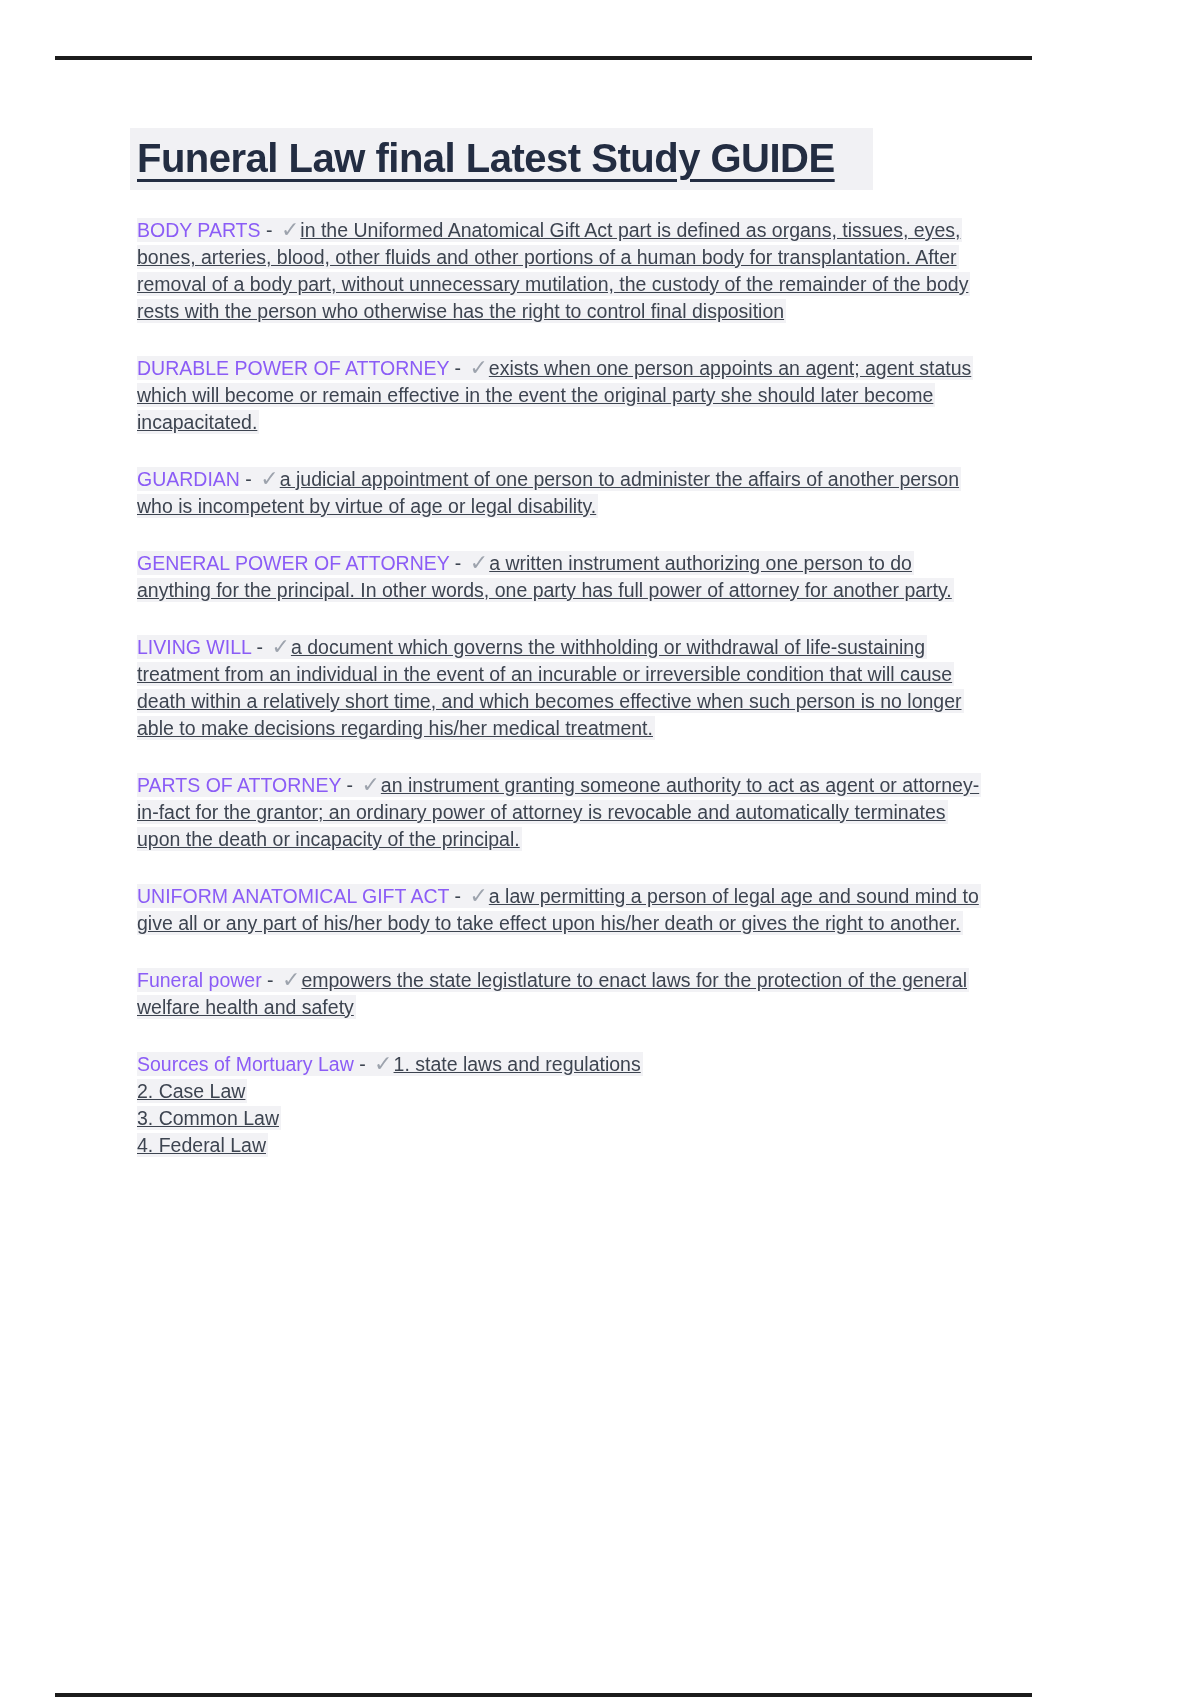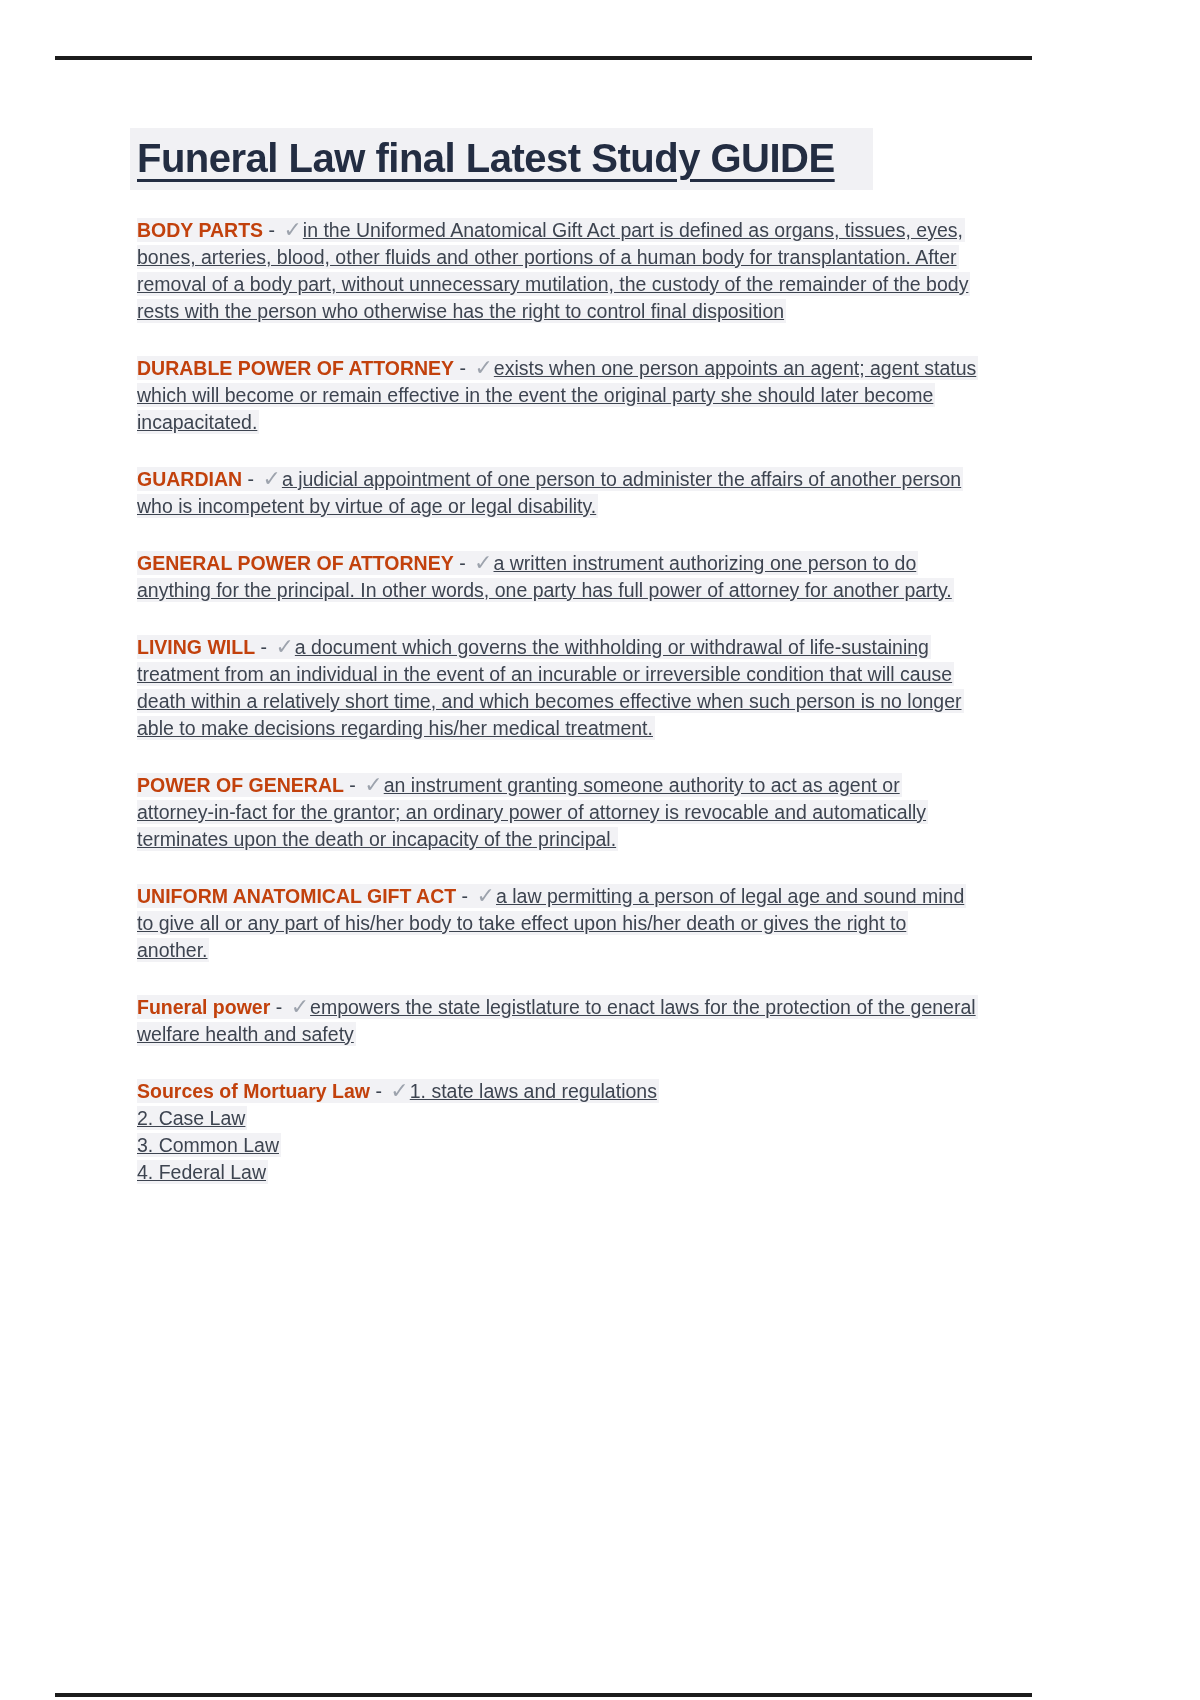--- a/index.html
+++ b/index.html
@@ -57,21 +57,21 @@
     font-size: 19.5px;
     line-height: 27px;
     color: #3d4450;
   }
   .hl {
     background: #f2f2f5;
     padding: 1px 2px 1px 0;
     -webkit-box-decoration-break: clone;
     box-decoration-break: clone;
   }
-  .term { color: #c2410c; font-weight: bold; }
+  .term { color: #8b5cf6; }
   .sep { color: #3d4450; }
   .check {
     color: #9da3ad;
     font-size: 22px;
     margin: 0 1px 0 3px;
   }
   .def { white-space: pre-line; text-decoration: underline; }
 </style>
 </head>
 <body>
@@ -85,21 +85,21 @@
     <p class="entry"><span class="hl"><span class="term">BODY PARTS</span><span class="sep"> - </span><span class="check">✓</span><span class="def">in the Uniformed Anatomical Gift Act part is defined as organs, tissues, eyes, bones, arteries, blood, other fluids and other portions of a human body for transplantation. After removal of a body part, without unnecessary mutilation, the custody of the remainder of the body rests with the person who otherwise has the right to control final disposition</span></span></p>
 
     <p class="entry"><span class="hl"><span class="term">DURABLE POWER OF ATTORNEY</span><span class="sep"> - </span><span class="check">✓</span><span class="def">exists when one person appoints an agent; agent status which will become or remain effective in the event the original party she should later become incapacitated.</span></span></p>
 
     <p class="entry"><span class="hl"><span class="term">GUARDIAN</span><span class="sep"> - </span><span class="check">✓</span><span class="def">a judicial appointment of one person to administer the affairs of another person who is incompetent by virtue of age or legal disability.</span></span></p>
 
     <p class="entry"><span class="hl"><span class="term">GENERAL POWER OF ATTORNEY</span><span class="sep"> - </span><span class="check">✓</span><span class="def">a written instrument authorizing one person to do anything for the principal. In other words, one party has full power of attorney for another party.</span></span></p>
 
     <p class="entry"><span class="hl"><span class="term">LIVING WILL</span><span class="sep"> - </span><span class="check">✓</span><span class="def">a document which governs the withholding or withdrawal of life-sustaining treatment from an individual in the event of an incurable or irreversible condition that will cause death within a relatively short time, and which becomes effective when such person is no longer able to make decisions regarding his/her medical treatment.</span></span></p>
 
-    <p class="entry"><span class="hl"><span class="term">POWER OF GENERAL</span><span class="sep"> - </span><span class="check">✓</span><span class="def">an instrument granting someone authority to act as agent or attorney-in-fact for the grantor; an ordinary power of attorney is revocable and automatically terminates upon the death or incapacity of the principal.</span></span></p>
+    <p class="entry"><span class="hl"><span class="term">PARTS OF ATTORNEY</span><span class="sep"> - </span><span class="check">✓</span><span class="def">an instrument granting someone authority to act as agent or attorney-in-fact for the grantor; an ordinary power of attorney is revocable and automatically terminates upon the death or incapacity of the principal.</span></span></p>
 
 
 
     <p class="entry"><span class="hl"><span class="term">UNIFORM ANATOMICAL GIFT ACT</span><span class="sep"> - </span><span class="check">✓</span><span class="def">a law permitting a person of legal age and sound mind to give all or any part of his/her body to take effect upon his/her death or gives the right to another.</span></span></p>
 
 
     <p class="entry"><span class="hl"><span class="term">Funeral power</span><span class="sep"> - </span><span class="check">✓</span><span class="def">empowers the state legistlature to enact laws for the protection of the general welfare health and safety</span></span></p>
 
     <p class="entry"><span class="hl"><span class="term">Sources of Mortuary Law</span><span class="sep"> - </span><span class="check">✓</span><span class="def">1. state laws and regulations
 2. Case Law

